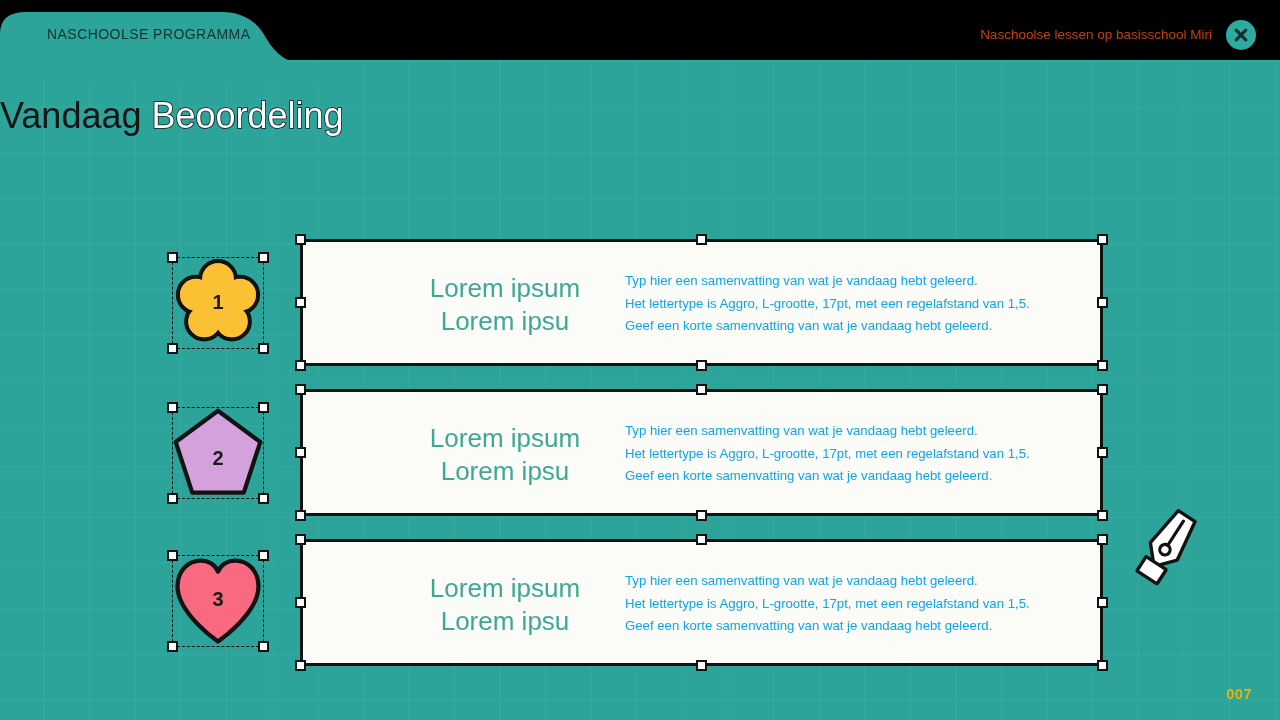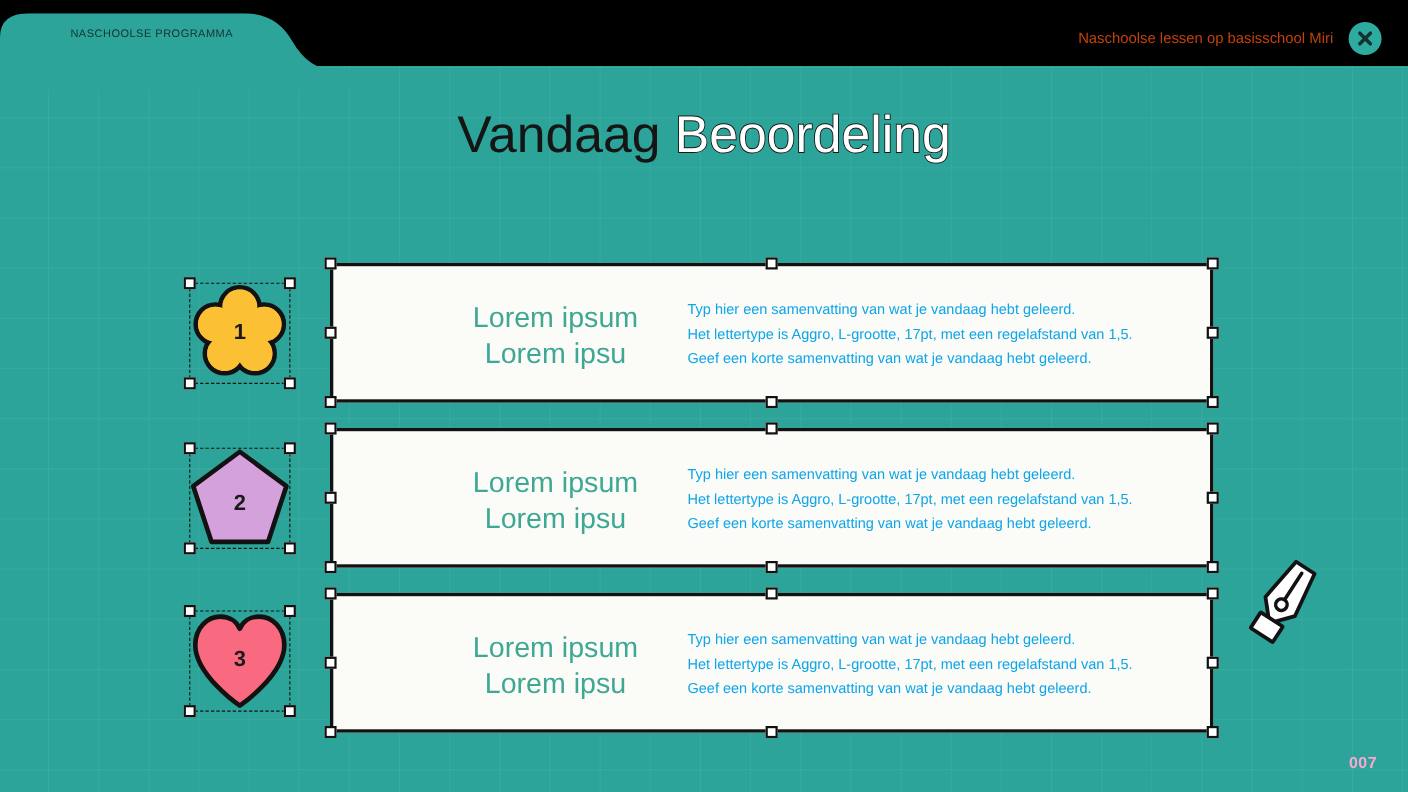--- a/index.html
+++ b/index.html
@@ -49,22 +49,22 @@
     position: absolute;
     left: 0; top: 12px;
     width: 310px; height: 60px;
     z-index: 7;
     overflow: visible;
   }
   #tab svg { display: block; }
 
   #tab-label {
     position: absolute;
-    left: 64px; top: 26px;
-    font-size: 10px;
+    left: 47px; top: 26px;
+    font-size: 14px;
     letter-spacing: 0.45px;
     color: #14312f;
     z-index: 9;
     white-space: nowrap;
   }
 
   #doc-title {
     position: absolute;
     right: 68px; top: 27px;
     font-size: 13.5px;
@@ -82,22 +82,22 @@
     z-index: 9;
     cursor: pointer;
   }
   #close-btn svg { position: absolute; left: 7px; top: 7px; }
 
   
   #title {
     position: absolute;
     left: 0; top: 98px;
     width: 1280px;
-    text-align: center;
-    font-size: 47px;
+    text-align: left;
+    font-size: 36px;
     line-height: 1;
     white-space: nowrap;
     z-index: 3;
   }
   #title .dark {
     color: #151515;
     font-weight: 400;
   }
   #title .outlined {
     color: #ffffff;
@@ -196,21 +196,21 @@
     width: 80px; height: 80px;
     z-index: 8;
   }
 
   
   #pagenum {
     position: absolute;
     right: 28px; bottom: 18px;
     font-size: 14.5px;
     font-weight: 700;
-    color: #f9a8d4;
+    color: #eab308;
     letter-spacing: 0.5px;
     z-index: 5;
   }
 </style>
 </head>
 <body>
 
 <div id="stage">
 
   <div id="canvas"></div>

